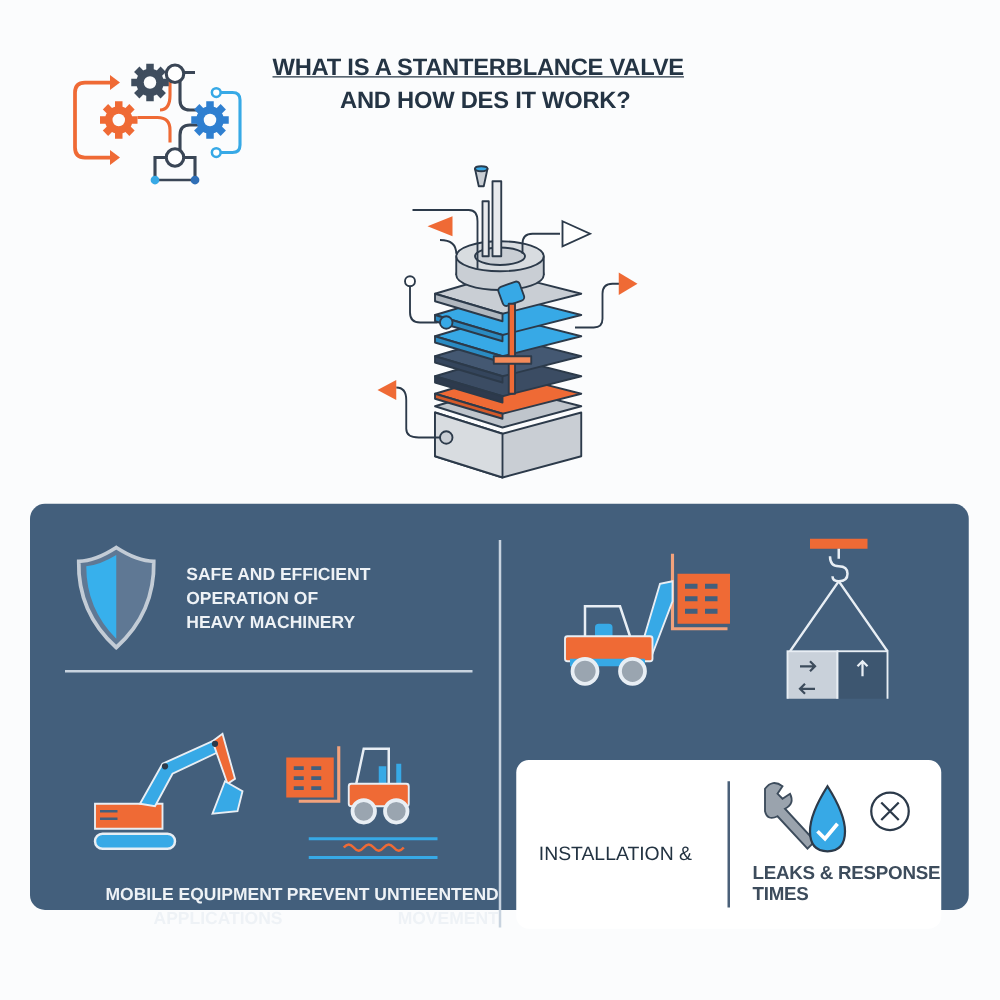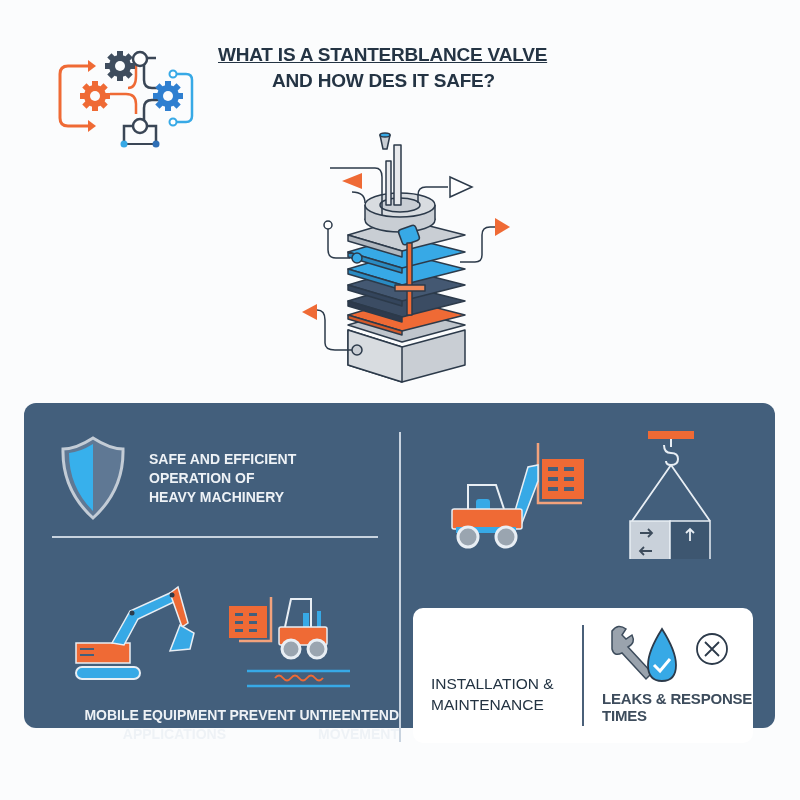--- a/index.html
+++ b/index.html
@@ -111,21 +111,21 @@
         <rect x="-15" y="-3" width="6" height="6" transform="rotate(45)"></rect>
           <rect x="9" y="-3" width="6" height="6" transform="rotate(45)"></rect>
       </g>
       <circle r="5" fill="#fbfcfd"></circle>
     </g>
   </svg>
 </div>
 
 <div class="title">
   <span class="l1">WHAT IS A STANTERBLANCE VALVE</span>
-  <span class="l2">AND HOW DES IT SAFE?</span>
+  <span class="l2">AND HOW DES IT WORK?</span>
 </div>
 
 <div class="abs" style="left:290px;top:125px;">
   <svg width="230" height="270" viewBox="0 0 230 270">
     <g stroke="#2c3a4a" stroke-width="1.5" stroke-linejoin="round">
 
       <polygon points="58,205 112,222 175,205 175,240 112,257 58,240" fill="#c9ced4"></polygon>
       <polygon points="58,205 112,222 112,257 58,240" fill="#d8dce0"></polygon>
       <polygon points="58,200 112,184 175,200 112,217" fill="#bfc5cc"></polygon>
 
@@ -273,21 +273,20 @@
       <rect x="44" y="92" width="40" height="40" fill="#3d5670" stroke="#e8eef4" stroke-width="1.5"></rect>
       <path d="M14 104 H26 M22 100 L26 104 L22 108" fill="none" stroke="#3d4c5c" stroke-width="1.8"></path>
       <path d="M14 122 H26 M18 118 L14 122 L18 126" fill="none" stroke="#3d4c5c" stroke-width="1.8"></path>
       <path d="M64 112 V100 M60 104 L64 100 L68 104" fill="none" stroke="#e8eef4" stroke-width="1.8"></path>
     </svg>
   </div>
 
   <div class="card">
     <div class="card-title">
       <div>INSTALLATION &amp;</div>
-      <div>MAINTENANCE</div>
     </div>
     <div class="card-div"></div>
     <div class="abs" style="left:195px;top:15px;">
       <svg width="80" height="70" viewBox="0 0 80 70">
         <path d="M4 8 Q10 0 18 6 L14 12 L18 16 L24 12 Q28 20 20 24 L44 50 L38 56 L14 30 Q6 34 4 26 Z" fill="#9aa3ad" stroke="#3d4c5c" stroke-width="1.5"></path>
         <path d="M54 6 Q40 28 40 42 Q40 58 54 58 Q68 58 68 42 Q68 28 54 6 Z" fill="#37a9e6" stroke="#2c3a4a" stroke-width="1.8"></path>
         <path d="M46 42 L52 48 L62 36" fill="none" stroke="#fff" stroke-width="3"></path>
       </svg>
     </div>
     <div class="abs" style="left:282px;top:24px;">

